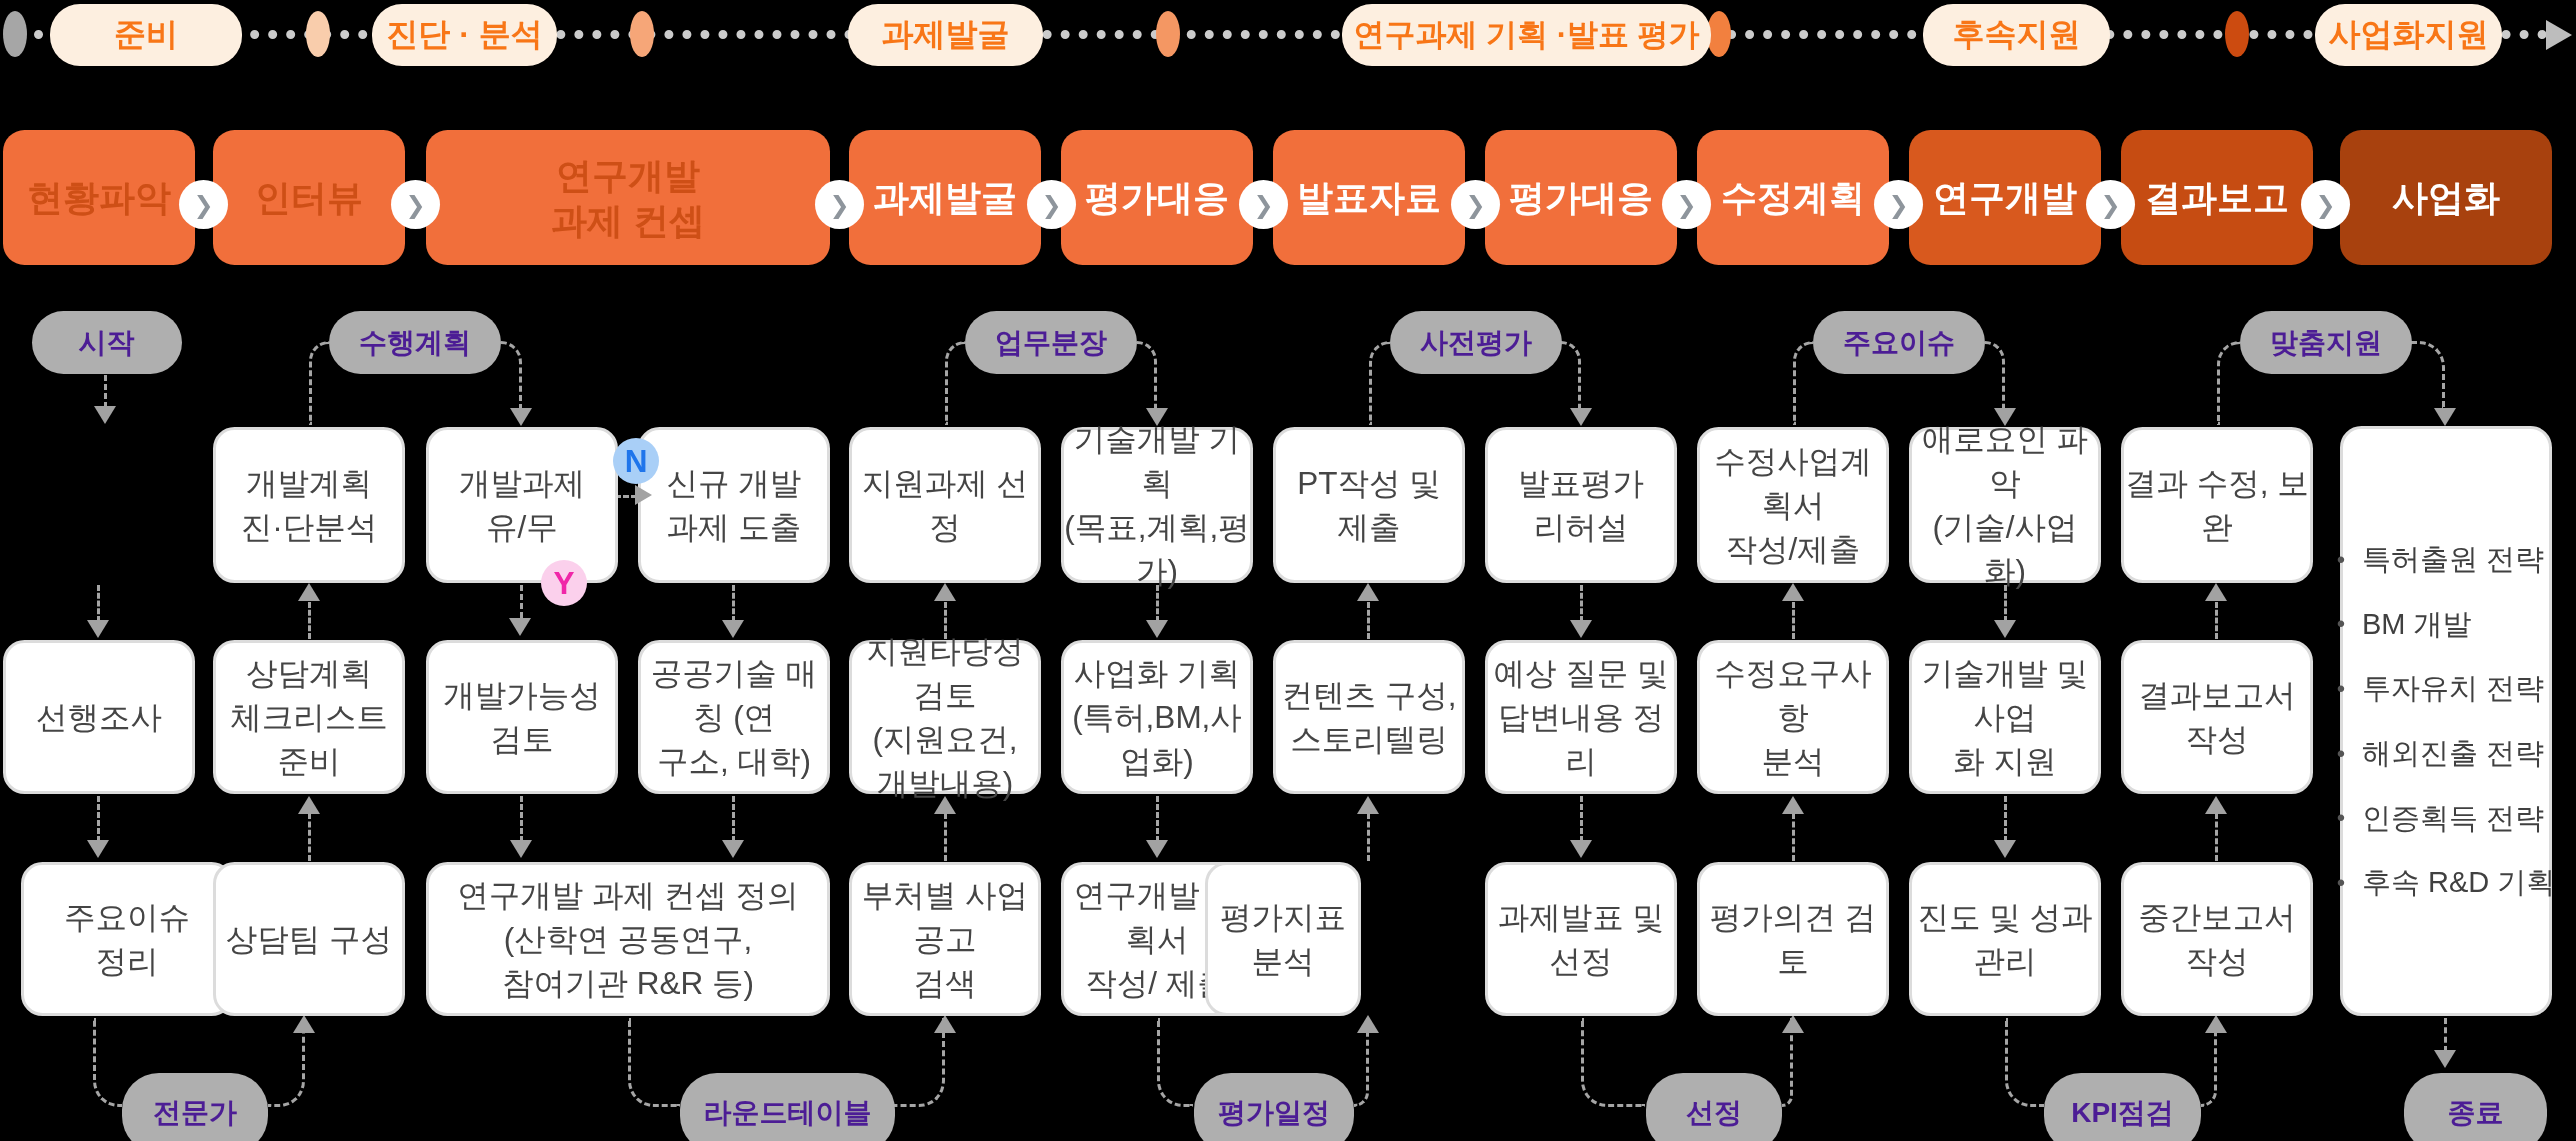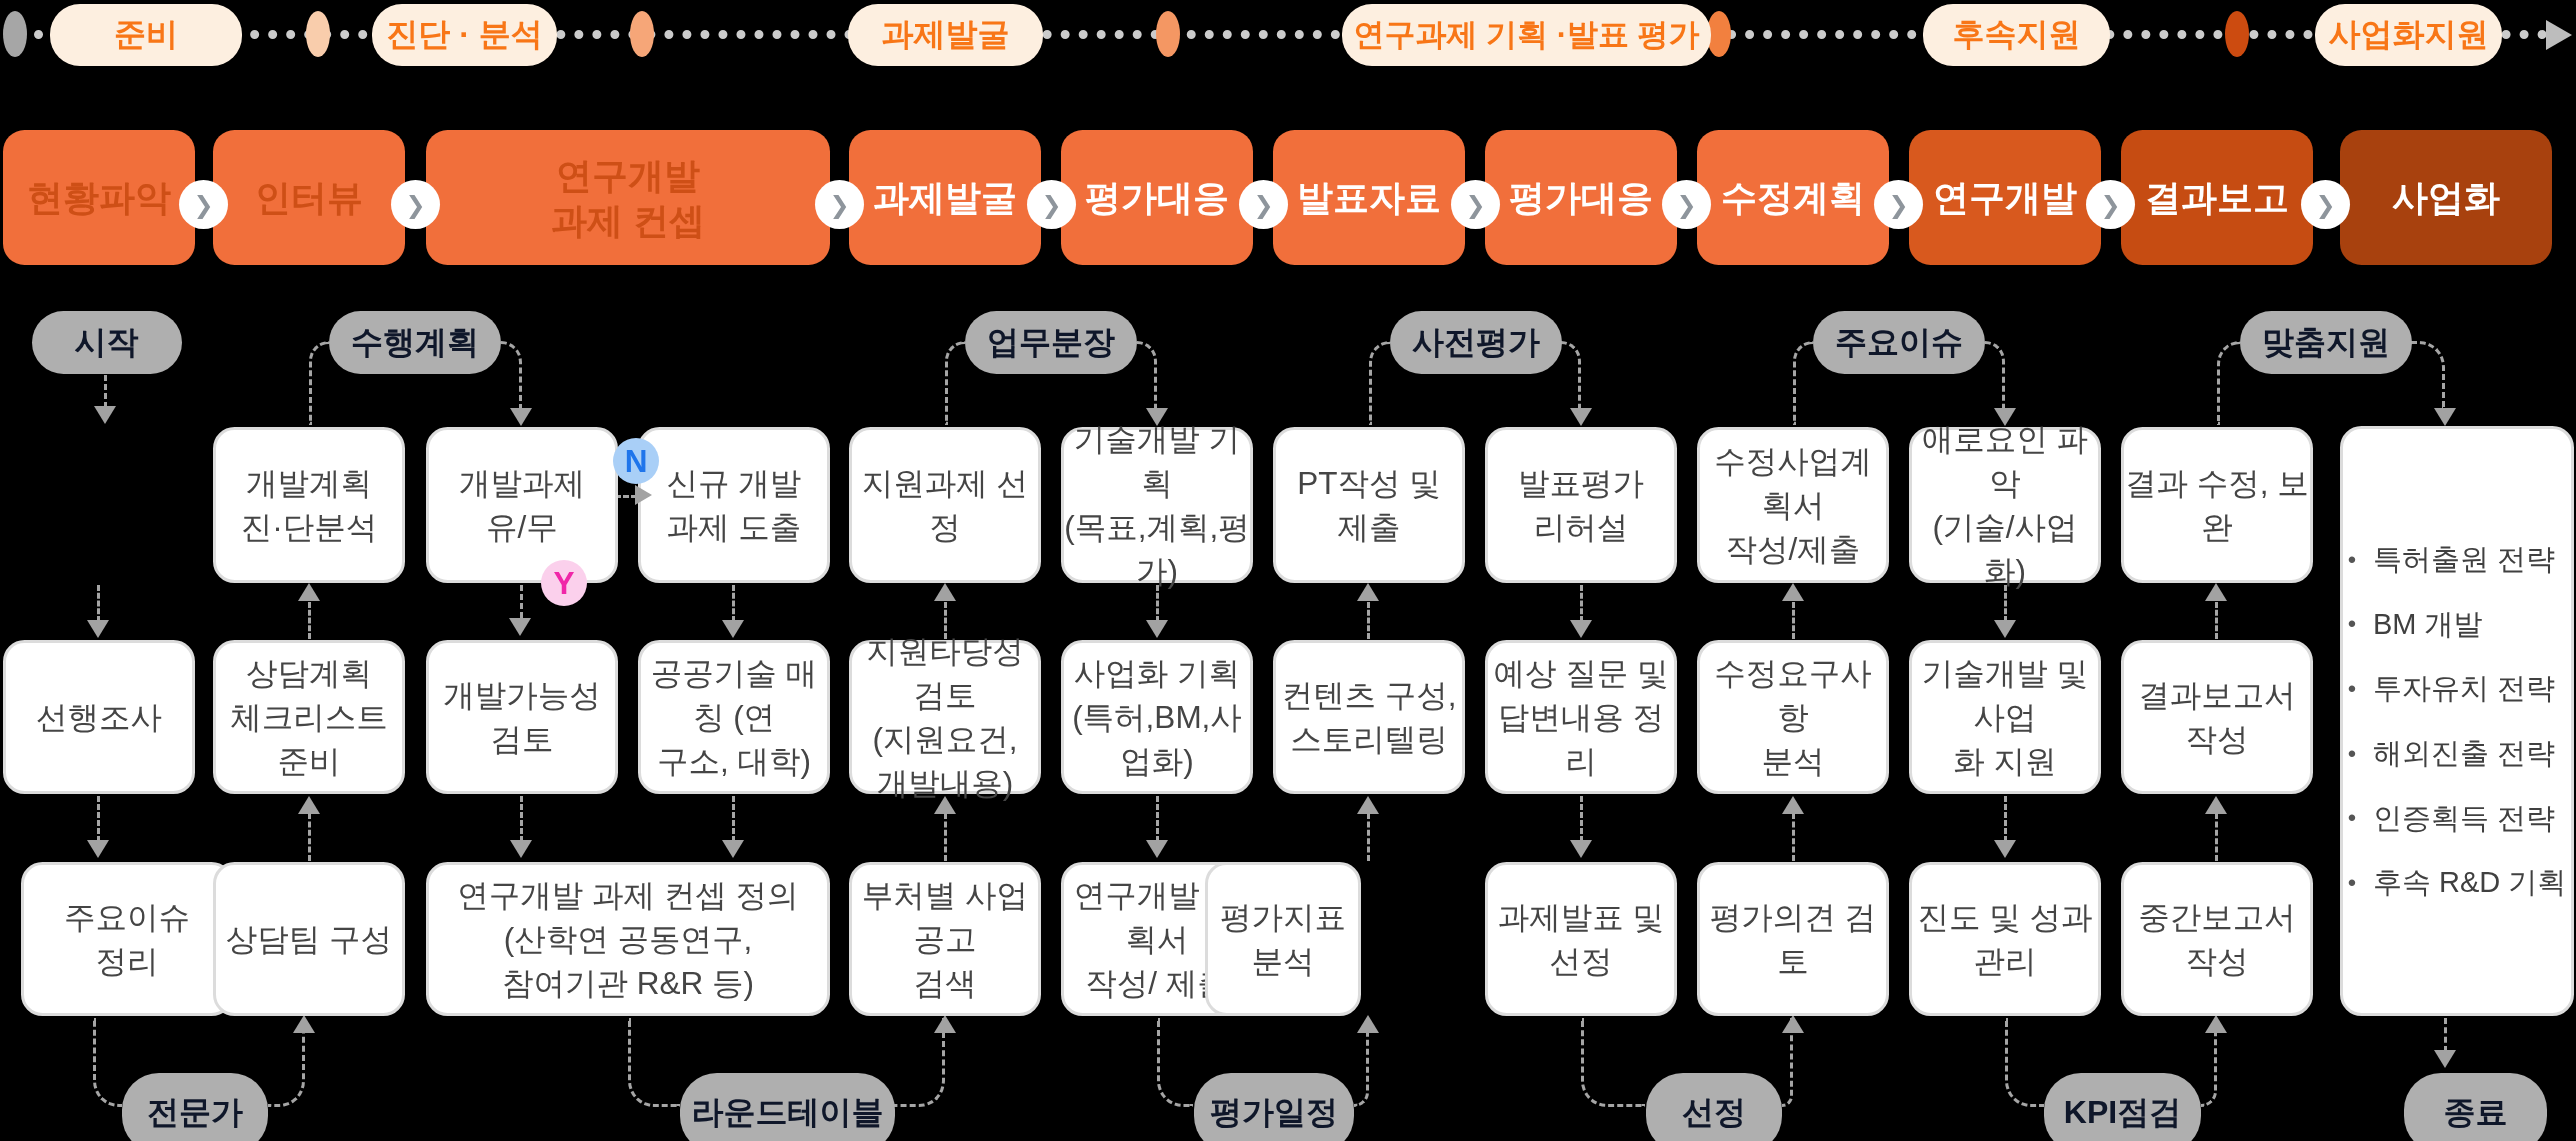--- a/index.html
+++ b/index.html
@@ -13,21 +13,21 @@
            font-size:32px;font-weight:800;display:flex;align-items:center;justify-content:center;white-space:nowrap;}
   
   .phase{position:absolute;top:130px;height:135px;border-radius:21.5px;background:#F16F3B;color:#fff;
          font-size:36px;font-weight:800;display:flex;align-items:center;justify-content:center;
          text-align:center;white-space:pre-line;line-height:1.25;}
   .phase.darktext{color:#CE4F16;}
   .chev{position:absolute;top:180px;width:49px;height:49px;border-radius:50%;background:#fff;
         display:flex;align-items:center;justify-content:center;z-index:3;}
   .chev::before{content:"❯";color:#8E959C;font-size:24px;font-weight:900;}
   
-  .gpill{position:absolute;background:#AFAFAF;color:#0f172a;border-radius:33px;font-size:32px;font-weight:800;
+  .gpill{position:absolute;background:#AFAFAF;color:#4c1d95;border-radius:33px;font-size:28px;font-weight:800;
          display:flex;align-items:center;justify-content:center;z-index:3;white-space:nowrap;}
   .subpill{top:311px;height:63px;}
   .botpill{top:1073px;height:80px;border-radius:37px;}
   
   .box{position:absolute;background:#fff;border:3.6px solid #DCDCDC;border-radius:21.5px;color:#454545;
        font-size:31.5px;font-weight:500;line-height:1.4;display:flex;align-items:center;justify-content:center;
        text-align:center;white-space:pre-line;z-index:2;box-sizing:border-box;}
   .r1{top:427px;height:156px;}
   .r2{top:640px;height:154px;}
   .r3{top:862px;height:154px;}
@@ -225,21 +225,21 @@
 검색</div>
   <div class="box r3" style="left:1205px;width:156px;">평가지표
 분석</div>
   <div class="box r3" style="left:1485px;width:192px;">과제발표 및
 선정</div>
   <div class="box r3" style="left:1697px;width:192px;">평가의견 검토</div>
   <div class="box r3" style="left:1909px;width:192px;">진도 및 성과
 관리</div>
   <div class="box r3" style="left:2121px;width:192px;">중간보고서 작성</div>
 
-  <div class="box tall" style="left:2340px;width:234px;justify-content:center;">
+  <div class="box tall" style="left:2340px;width:212px;justify-content:center;">
     <div class="bullets">
       <div class="bl">특허출원 전략</div>
       <div class="bl">BM 개발</div>
       <div class="bl">투자유치 전략</div>
       <div class="bl">해외진출 전략</div>
       <div class="bl">인증획득 전략</div>
       <div class="bl">후속 R&amp;D 기획</div>
     </div>
   </div>
 

